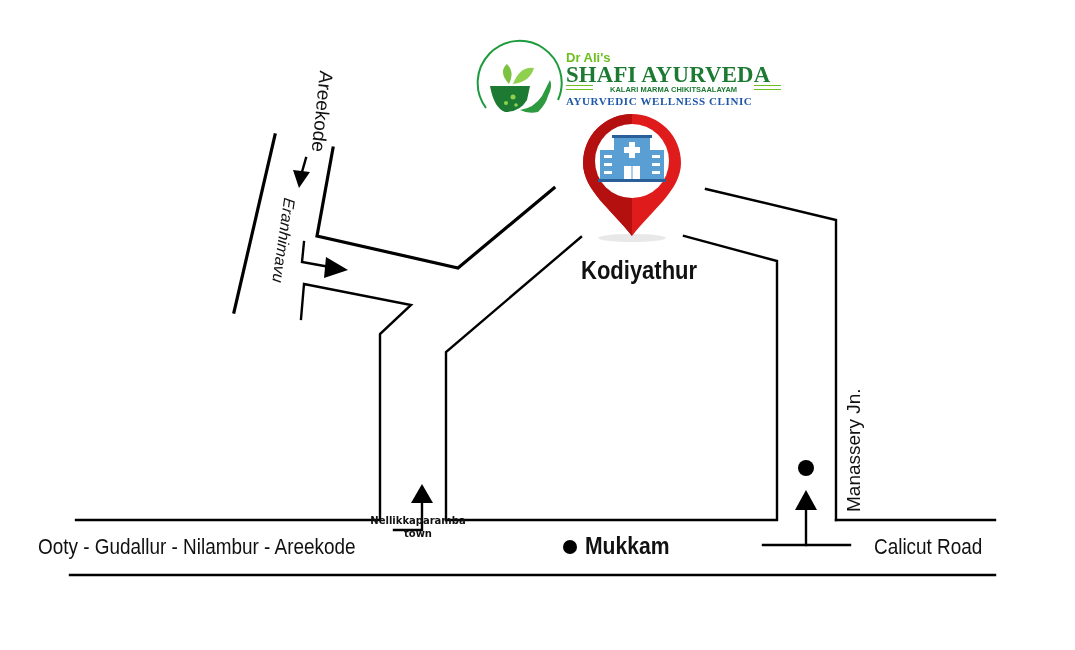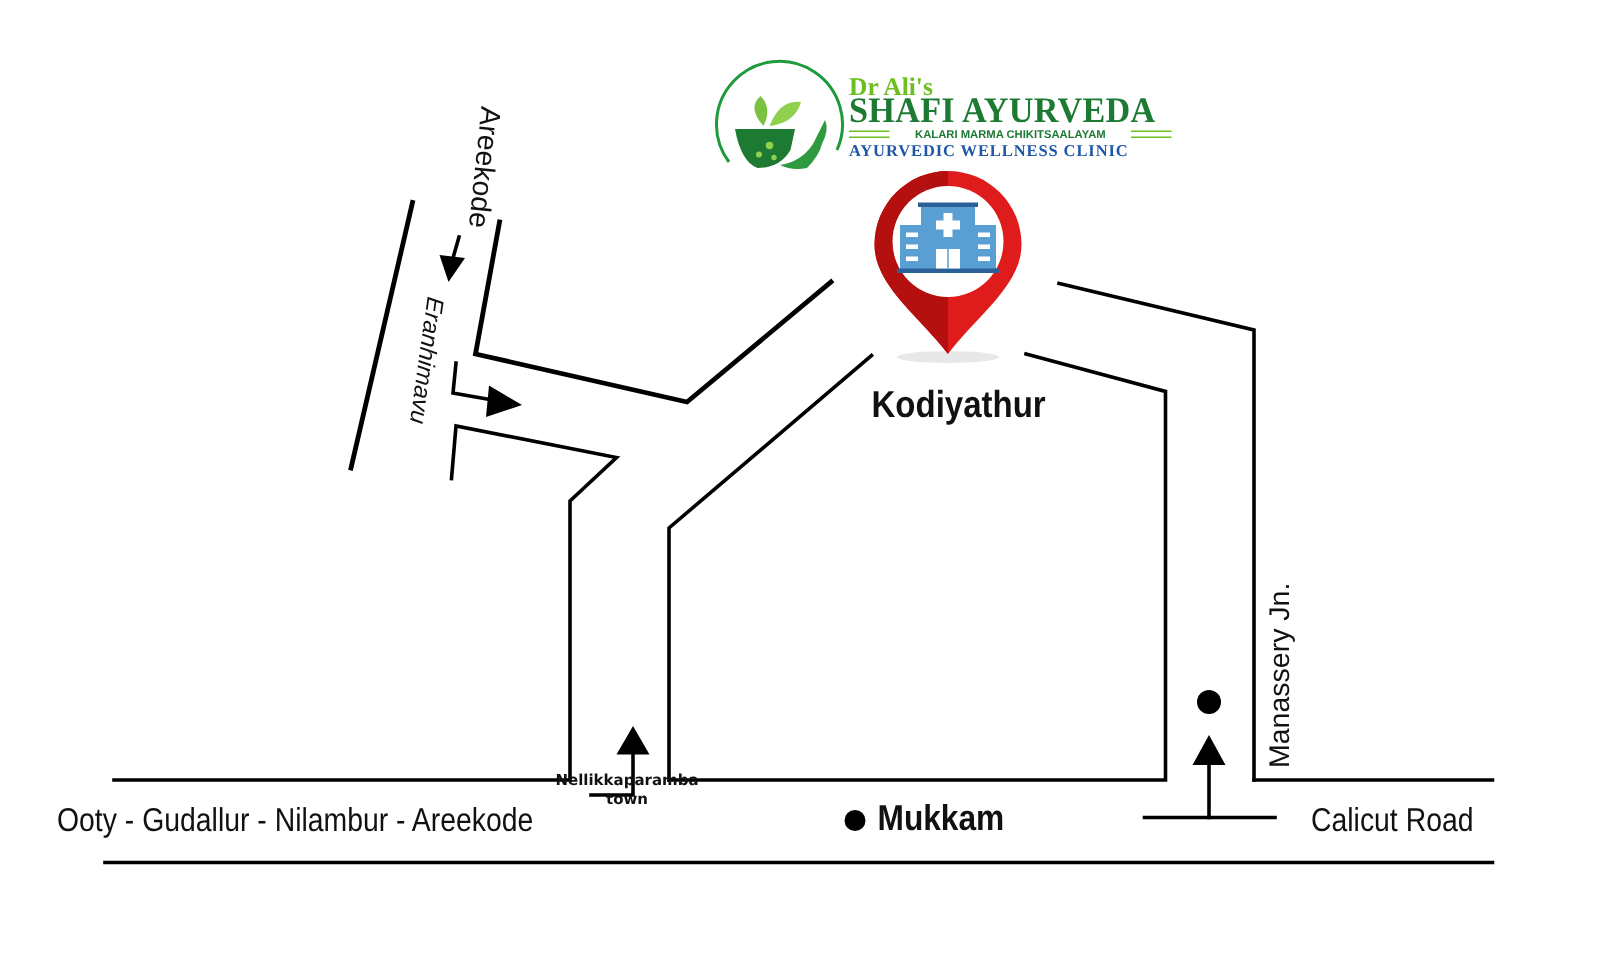--- a/index.html
+++ b/index.html
@@ -6,23 +6,23 @@
     body { width: 1075px; height: 650px; position: relative; overflow: hidden; font-family: "Liberation Sans", sans-serif; }
     #map { position: absolute; left: 0; top: 0; width: 1075px; height: 650px; }
     .road { stroke: #000; fill: none; stroke-width: 2.4; stroke-linecap: square; stroke-linejoin: miter; }
     .road-thick { stroke-width: 3.2; }
     .lbl { position: absolute; color: #111; white-space: nowrap; line-height: 1; }
     .lbl-road { font-family: "Liberation Sans", sans-serif; font-size: 22px; transform: scaleX(0.86); transform-origin: left center; }
     .lbl-town { font-family: "DejaVu Sans", sans-serif; font-size: 10px; font-weight: bold; text-align: center; line-height: 13px; }
     .lbl-bold { font-family: "Liberation Sans", sans-serif; font-weight: bold; font-size: 25px; transform: scaleX(0.88); transform-origin: left center; }
     .lbl-rot { font-family: "Liberation Sans", sans-serif; font-size: 19px; transform-origin: left top; }
     .brand { position: absolute; left: 566px; top: 52px; }
-    .brand .dr { font-family: Liberation Serif, serif; font-size: 17px; font-weight: bold; color: #6cbf1f; line-height: 11px; }
+    .brand .dr { font-family: Liberation Sans, sans-serif; font-size: 13px; font-weight: bold; color: #6cbf1f; line-height: 11px; }
     .brand .name { font-family: "Liberation Serif", serif; font-size: 24px; font-weight: bold; color: #1d7a33; line-height: 22px; letter-spacing: 0.2px; transform: scaleX(0.95); transform-origin: left; }
-    .brand .sub { display: flex; align-items: center; gap: 17px; font-family: "Liberation Sans", sans-serif; font-size: 7.5px; font-weight: bold; color: #1d7a33; line-height: 9px; }
+    .brand .sub { display: flex; gap: 17px; font-family: "Liberation Sans", sans-serif; font-size: 7.5px; font-weight: bold; color: #1d7a33; line-height: 9px; }
     .brand .sub .rule { flex: 1; height: 3px; border-top: 1px solid #6cbf1f; border-bottom: 1px solid #6cbf1f; }
     .brand .clinic { font-family: Liberation Serif, serif; font-size: 11px; font-weight: bold; color: #1e56a8; line-height: 14px; letter-spacing: 0.6px; }
   </style>
 </head>
 <body>
 
 <svg id="map" viewBox="0 0 1075 650" xmlns="http://www.w3.org/2000/svg">
 
   <g>
     <polyline class="road" points="76,520 380,520 380,334 411,305 304,284 301,319"></polyline>

